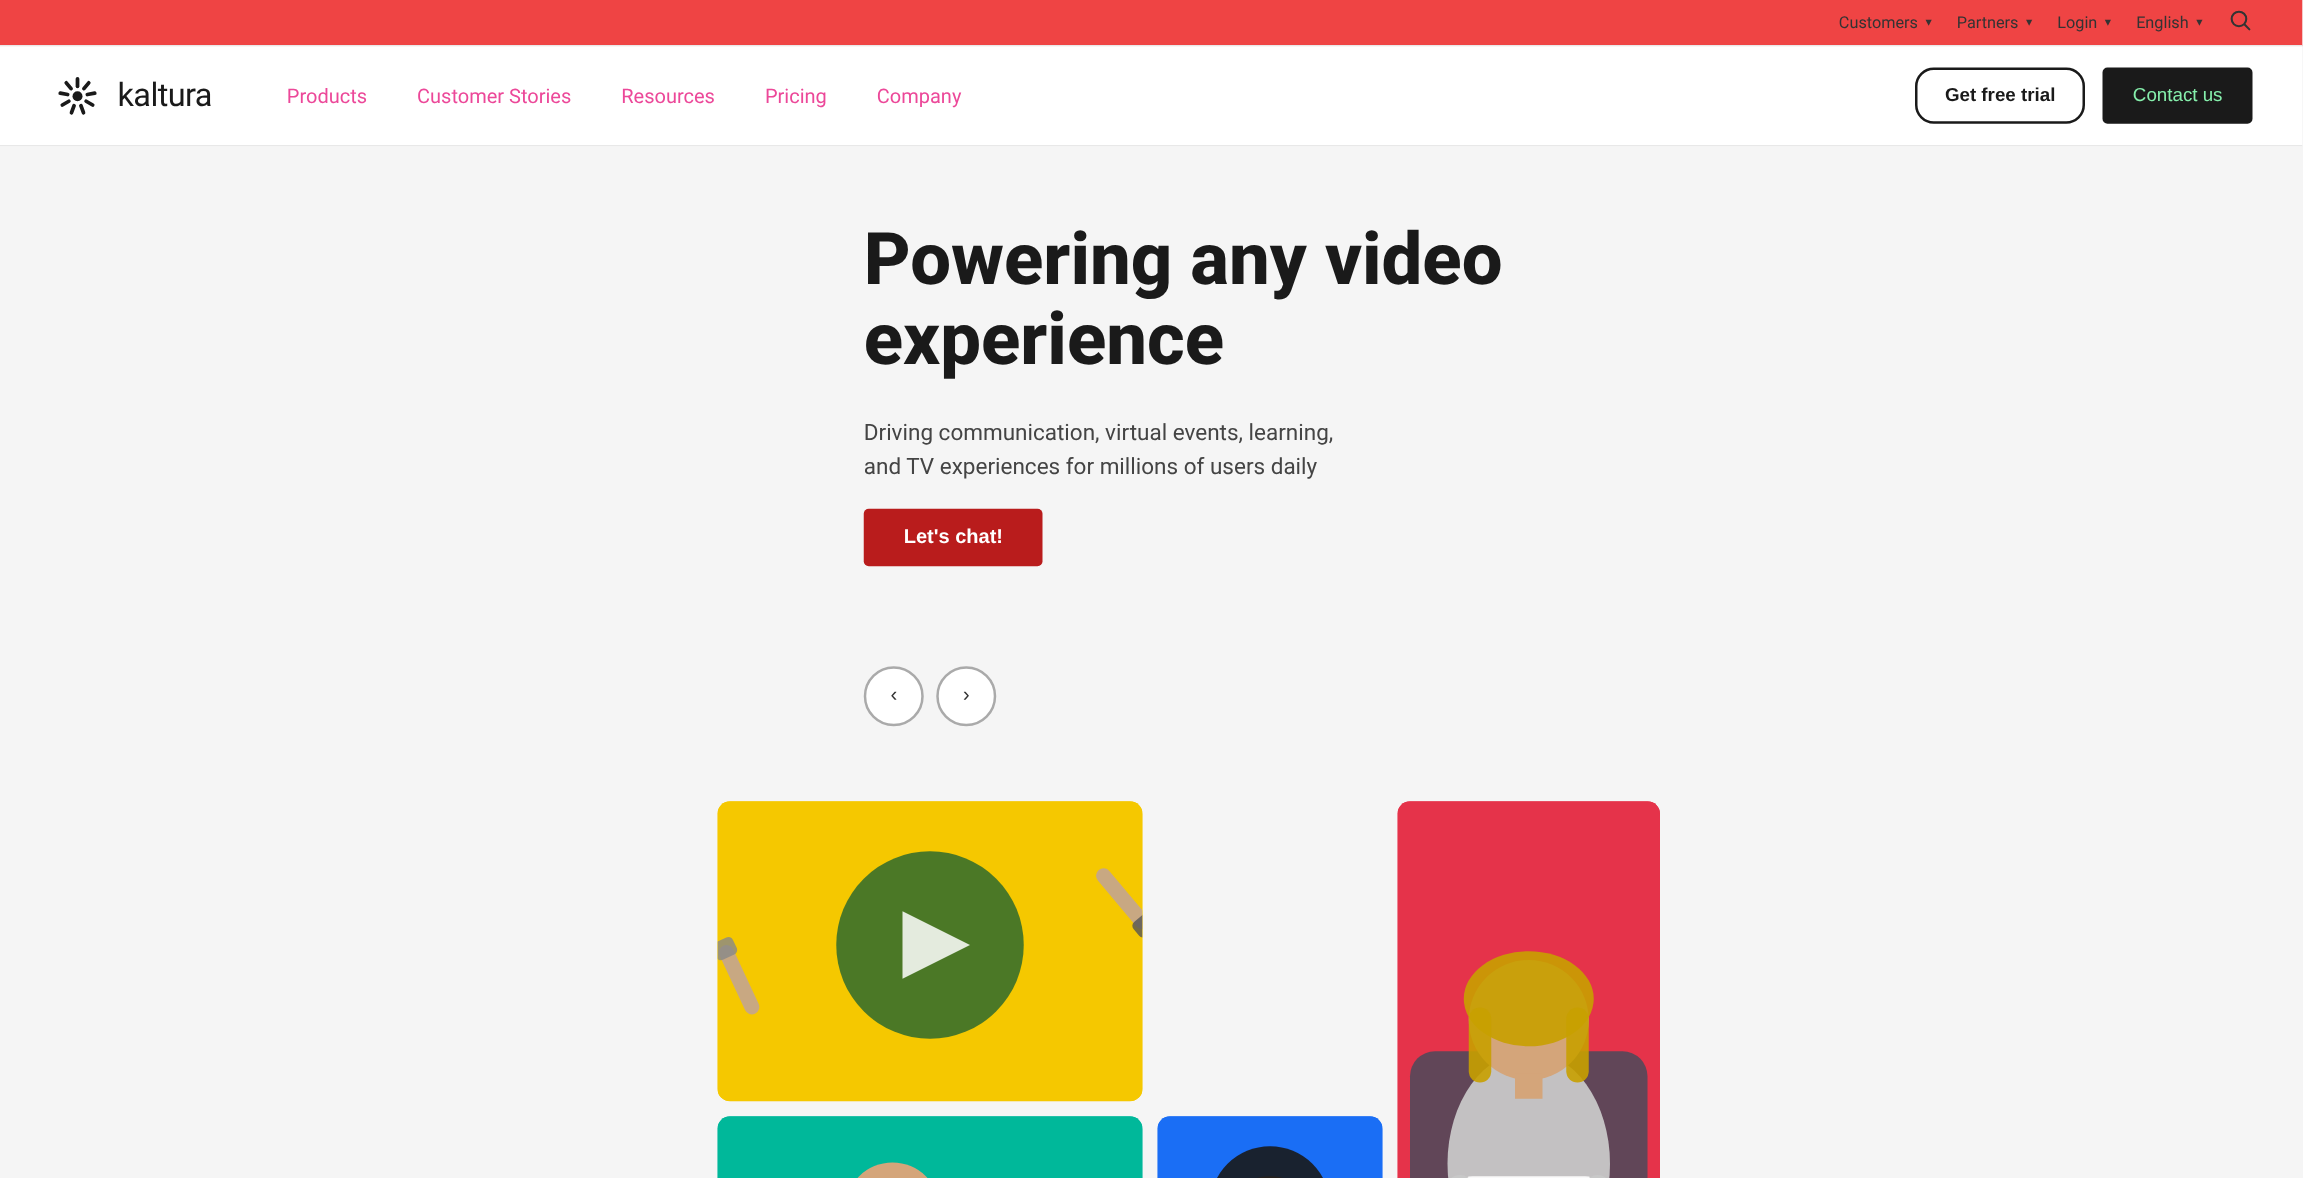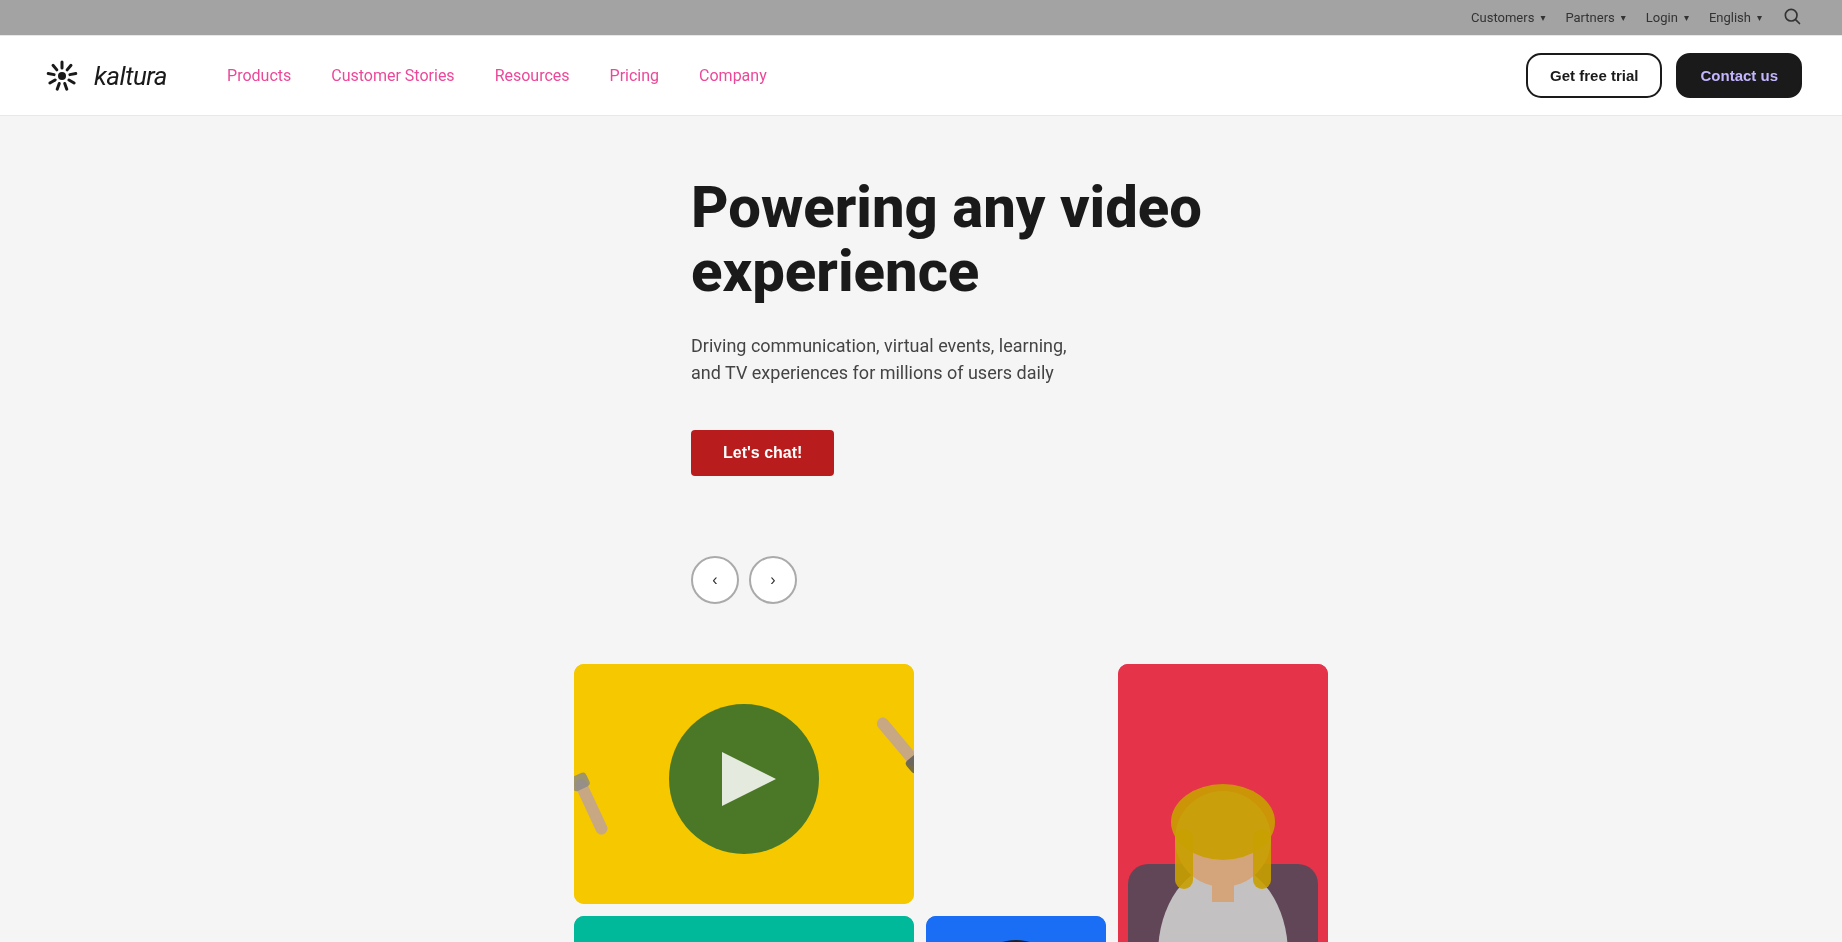--- a/index.html
+++ b/index.html
@@ -7,21 +7,21 @@
 
     
     .utility-bar {
       display: flex;
       justify-content: flex-end;
       align-items: center;
       padding: 6px 40px;
       font-size: 13px;
       color: #333;
       border-bottom: 1px solid #e8e8e8;
-      background: #a3a3a3;
+      background: #ef4444;
       gap: 20px;
     }
     .utility-bar-item {
       display: flex;
       align-items: center;
       gap: 4px;
       cursor: pointer;
       color: #333;
       text-decoration: none;
     }
@@ -36,21 +36,20 @@
       border-bottom: 1px solid #e8e8e8;
       height: 80px;
     }
     .logo-area {
       display: flex;
       align-items: center;
       gap: 10px;
       margin-right: 60px;
       text-decoration: none;
       color: #1a1a1a;
-      font-style: italic;
     }
     .logo-icon {
       width: 44px;
       height: 44px;
     }
     .logo-text {
       font-size: 26px;
       font-weight: 400;
       color: #1a1a1a;
       letter-spacing: -0.5px;
@@ -81,24 +80,24 @@
       font-size: 15px;
       font-weight: 600;
       border-radius: 15px;
       cursor: pointer;
       white-space: nowrap;
     }
     .btn-contact {
       padding: 12px 22px;
       border: 2px solid #1a1a1a;
       background: #1a1a1a;
-      color: #c4b5fd;
+      color: #86efac;
       font-size: 15px;
-      font-weight: 700;
-      border-radius: 14px;
+      font-weight: 400;
+      border-radius: 4px;
       cursor: pointer;
       white-space: nowrap;
     }
 
     
     .hero {
       display: flex;
       align-items: center;
       padding: 60px 40px 60px 100px;
       min-height: calc(942px - 120px);
@@ -114,21 +113,21 @@
       font-size: 58px;
       font-weight: 800;
       line-height: 1.1;
       color: #1a1a1a;
       margin-bottom: 28px;
     }
     .hero-subtitle {
       font-size: 18px;
       color: #444;
       line-height: 1.5;
-      margin-bottom: 44px;
+      margin-bottom: 20px;
       max-width: 400px;
     }
     .btn-chat {
       padding: 14px 32px;
       background: #b91c1c;
       color: #fff;
       font-size: 16px;
       font-weight: 700;
       border: none;
       border-radius: 4px;

